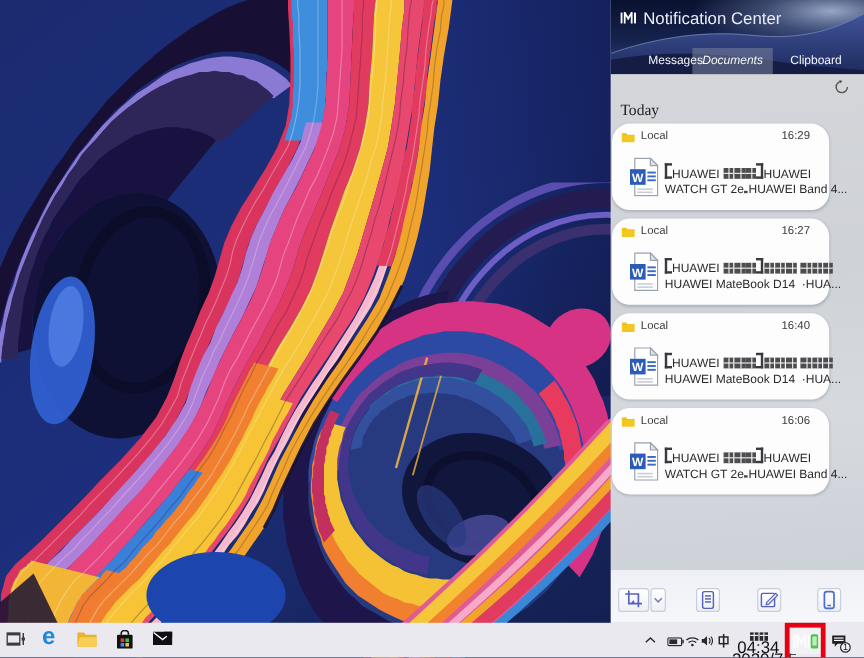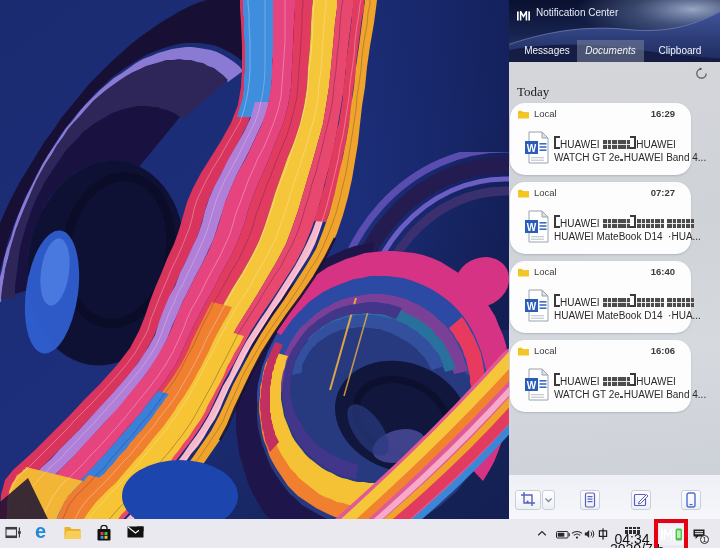--- a/index.html
+++ b/index.html
@@ -3,31 +3,31 @@
 <meta charset="utf-8">
 <style>
 html,body{margin:0;padding:0;}
 body{width:720px;height:548px;overflow:hidden;font-family:"Liberation Sans",sans-serif;}
 #stage{position:absolute;left:0;top:0;width:720px;height:548px;overflow:hidden;background:#1a2a6e;}
 #wall{position:absolute;left:0;top:0;}
 
 #panel{position:absolute;left:509px;top:0;width:211px;height:519px;background:#d2d4d9;}
 #phead{position:absolute;left:0;top:0;width:211px;height:62px;overflow:hidden;}
 #plogo{position:absolute;left:8px;top:7px;width:13px;height:10px;}
-#ptitle{position:absolute;left:27px;top:7px;font-size:10px;color:#e8edf5;}
+#ptitle{position:absolute;left:27px;top:7px;font-size:14px;color:#e8edf5;}
 .tab{position:absolute;top:40px;height:22px;line-height:22px;color:#f2f5fa;font-size:10px;text-align:center;}
 #tabsel{position:absolute;left:68px;top:40px;width:67px;height:22px;background:rgba(120,130,155,.55);}
 #pbody{position:absolute;left:0;top:62px;width:211px;height:413px;
  background:linear-gradient(175deg,#d4d6da 0%,#cfd2d7 40%,#d6d9de 70%,#cdd1d8 100%);}
 #refresh{position:absolute;left:186px;top:66px;width:13px;height:13px;}
 #today{position:absolute;left:8px;top:84px;font-size:13px;color:#1d1d1f;font-family:Liberation Serif, serif;}
 .card{position:absolute;left:1px;width:181px;height:72px;background:#fdfdfe;border-radius:15px;box-shadow:0 1px 2px rgba(80,90,110,.25);}
 .fold{position:absolute;left:8px;top:7px;width:11px;height:9px;}
 .loc{position:absolute;left:24px;top:5px;font-size:9.5px;color:#3c3c3e;}
-.tim{position:absolute;right:16px;top:5px;font-size:9.5px;color:#3c3c3e;font-weight:bold;}
+.tim{position:absolute;right:16px;top:5px;font-size:9.5px;color:#3c3c3e;}
 .wic{position:absolute;left:14px;top:28px;}
 .ctx{position:absolute;left:44px;top:33px;width:160px;font-size:10px;line-height:12.8px;color:#2a2a2c;text-align:left;}
 .zh{display:inline-block;width:8.5px;height:9px;margin:0 .4px -1px .4px;background:
  linear-gradient(90deg,rgba(255,255,255,.85) 0 0) 60% 0/1px 100% no-repeat,
  linear-gradient(rgba(255,255,255,.85) 0 0) 0 45%/100% 1px no-repeat,#4d4d50;}
 .br{display:inline-block;width:4px;height:9px;margin-bottom:-1px;}
 .brl{border-left:2px solid #3a3a3c;border-top:2px solid #3a3a3c;border-bottom:2px solid #3a3a3c;}
 .brr{border-right:2px solid #3a3a3c;border-top:2px solid #3a3a3c;border-bottom:2px solid #3a3a3c;}
 #ptool{position:absolute;left:0;top:475px;width:211px;height:44px;background:linear-gradient(#eef0f5,#f5f7fb);}
 .tbtn{position:absolute;top:15px;width:20px;height:20px;background:linear-gradient(#ffffff,#eef0f6);border:1px solid #c9cedb;border-radius:3px;box-sizing:border-box;}
@@ -152,21 +152,21 @@
         </linearGradient>
       </defs>
       <rect width="211" height="62" fill="url(#hbg)"></rect>
       <rect width="211" height="62" fill="url(#hglow)"></rect>
       <path d="M0,44 C40,30 80,25 118,29 C158,33 185,25 211,11 L211,62 L0,62 Z" fill="url(#hill)"></path>
       <path d="M0,44.5 C40,30.5 80,25.5 118,29.5 C158,33.5 185,25.5 211,11.5" fill="none" stroke="#aebfe4" stroke-width=".7" opacity=".5"></path>
       <path d="M0,62 L0,50 C40,42 90,44 130,50 C160,54.5 185,56.5 211,58.5 L211,62 Z" fill="#151d44"></path>
     </svg>
   </div>
   <div id="tabsel"></div>
-  <div class="tab" style="left:8px;width:60px;">Messages</div>
+  <div class="tab" style="left:24px;width:60px;">Messages</div>
   <div class="tab" style="left:68px;width:67px;font-style:italic;">Documents</div>
   <div class="tab" style="left:139px;width:64px;">Clipboard</div>
   <div id="plogo"><svg width="13" height="10" viewBox="0 0 13 10">
     <rect x="0" y="0.5" width="1.7" height="9" fill="#fff"></rect>
     <path d="M3.6,9.5 L3.6,0.5 L6.5,5.5 L9.4,0.5 L9.4,9.5" fill="none" stroke="#fff" stroke-width="1.5"></path>
     <rect x="11.3" y="0.5" width="1.7" height="9" fill="#fff"></rect>
   </svg></div>
   <div id="ptitle">Notification Center</div>
   <div id="pbody"></div>
   <div id="refresh"><svg width="13" height="13" viewBox="0 0 13 13">
@@ -193,21 +193,21 @@
       <rect x="7" y="28.6" width="13" height="1.3" fill="#c8cdd6"></rect>
     </svg>
     <div class="ctx"><span class="br brl"></span>HUAWEI <span class="zh"></span><span class="zh"></span><span class="zh"></span><span class="br brr"></span>HUAWEI<br>WATCH GT 2e<span class="zh" style="width:3px;background:#4a4a4c;height:2px;margin-bottom:0;"></span>HUAWEI Band 4...</div>
   </div>
   <div class="card" style="top:182px;">
     <svg class="fold" viewBox="0 0 11 9">
           <path d="M0,1.5 L0,8.6 L11,8.6 L11,2.5 L5,2.5 L4,0.8 L0.8,0.8 Z" fill="#f3c722"></path>
           <path d="M0,2.8 L11,2.8 L11,2.2 L0,2.2 Z" fill="#e8b615"></path>
         </svg>
     <div class="loc">Local</div>
-        <div class="tim">07:27</div>
+        <div class="tim">16:27</div>
     <svg class="wic" width="25" height="33" viewBox="0 0 25 33">
       <path d="M5,1 L18,1 L24,7 L24,32 L5,32 Z" fill="#fff" stroke="#9aa2ae" stroke-width="1"></path>
       <path d="M18,1 L18,7 L24,7 Z" fill="#dde2ea" stroke="#9aa2ae" stroke-width="1"></path>
       <rect x="1" y="10" width="13" height="13" fill="#2a5cb8"></rect>
       <text x="7.5" y="20.5" font-size="10" font-weight="bold" fill="#fff" text-anchor="middle" font-family="Liberation Sans">W</text>
       <rect x="15.5" y="12" width="7" height="1.6" fill="#3a6cc4"></rect>
       <rect x="15.5" y="15.2" width="7" height="1.6" fill="#3a6cc4"></rect>
       <rect x="15.5" y="18.4" width="7" height="1.6" fill="#3a6cc4"></rect>
       <rect x="7" y="26" width="13" height="1.3" fill="#c8cdd6"></rect>
       <rect x="7" y="28.6" width="13" height="1.3" fill="#c8cdd6"></rect>

